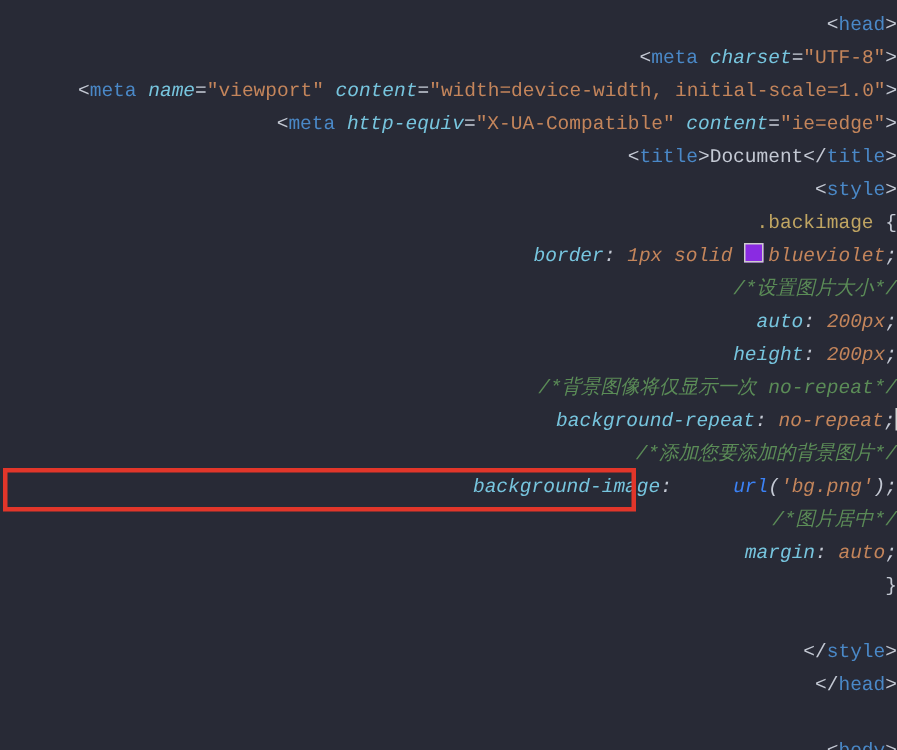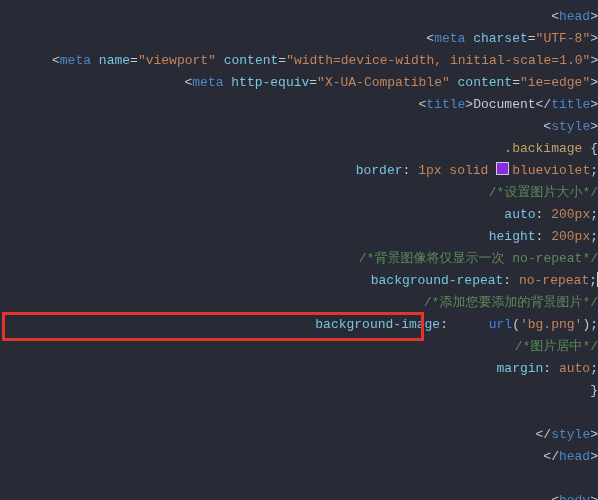--- a/index.html
+++ b/index.html
@@ -18,23 +18,23 @@
   }
   .line {
     white-space: pre;
     position: relative;
     padding-left: 20px;
     text-align: right;
   }
   .i0 { padding-left: 20px; }
   .i1 { padding-left: 44px; }
   .i2 { padding-left: 76px; }
-  .i3 { padding-left: 114px; }
+  .i3 { padding-left: 114px; font-style: italic; }
   .tag    { color: #4a88c7; }
-  .attr   { color: #77c5de; }
+  .attr   { color: #77c5de; font-style: italic; }
   .str    { color: #c4855b; }
   .sel    { color: #c0a562; margin-top: 42px; }
   .prop   { color: #77c5de; }
   .val    { color: #c4855b; }
   .comment{ color: #5b8c57; }
   .white  { color: #c4c9d4; }
   .punct  { color: #c4c9d4; }
   .blue   { color: #3b82f6; margin-left: 33px; }
   .cursor {
     display: inline-block;

